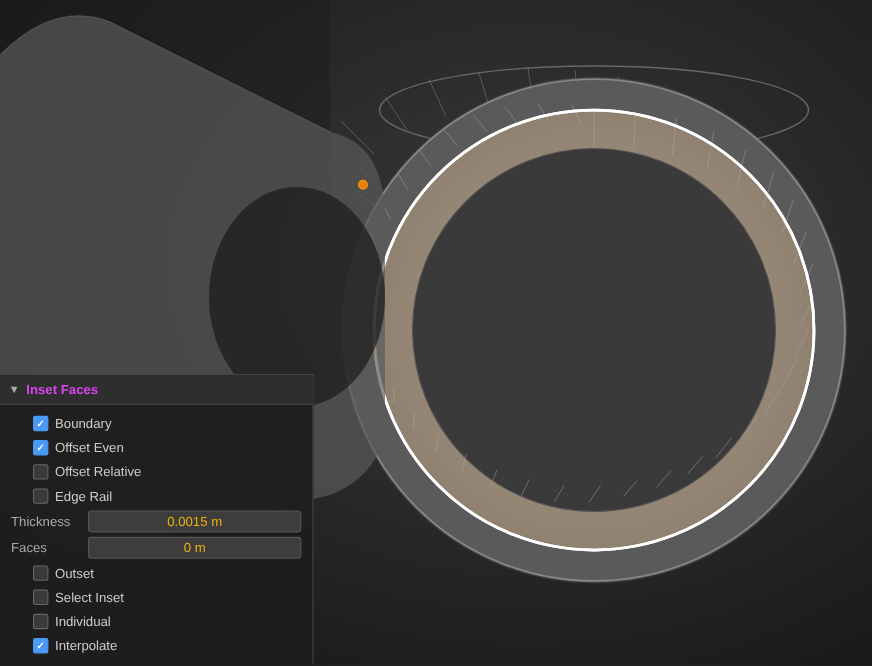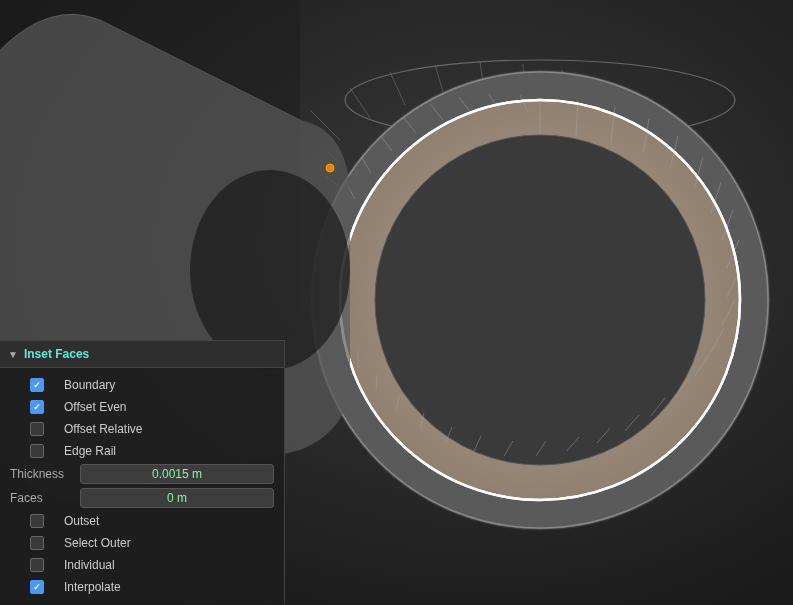--- a/index.html
+++ b/index.html
@@ -54,39 +54,39 @@
 
     .panel-header-arrow {
       margin-right: 6px;
       font-size: 10px;
       color: #aaa;
     }
 
     .panel-header-title {
       font-size: 12px;
       font-weight: bold;
-      color: #5eead4;
+      color: #d946ef;
     }
 
     .panel-body {
       padding: 6px 4px;
     }
 
     .panel-row {
       display: flex;
       align-items: center;
       padding: 2px 6px;
       min-height: 22px;
     }
 
     
     .checkbox-wrapper {
       display: flex;
       align-items: center;
-      gap: 20px;
+      gap: 6px;
       cursor: pointer;
     }
 
     .checkbox {
       width: 14px;
       height: 14px;
       background: #3a3a3a;
       border: 1px solid #666;
       border-radius: 2px;
       display: flex;
@@ -133,21 +133,21 @@
       font-size: 12px;
       flex-shrink: 0;
     }
 
     .field-input {
       flex: 1;
       background: #3d3d3d;
       border: 1px solid #555;
       border-radius: 3px;
       padding: 2px 6px;
-      color: #86efac;
+      color: #eab308;
       font-size: 12px;
       text-align: center;
       height: 20px;
     }
   </style>
 </head>
 <body>
 
 <div class="viewport">
   <svg viewBox="0 0 793 605" xmlns="http://www.w3.org/2000/svg">
@@ -333,21 +333,21 @@
       <div class="checkbox-wrapper">
         <div class="checkbox unchecked"></div>
         <span class="checkbox-label">Outset</span>
       </div>
     </div>
 
     <div class="panel-row">
       <div style="width:20px"></div>
       <div class="checkbox-wrapper">
         <div class="checkbox unchecked"></div>
-        <span class="checkbox-label">Select Outer</span>
+        <span class="checkbox-label">Select Inset</span>
       </div>
     </div>
 
     <div class="panel-row">
       <div style="width:20px"></div>
       <div class="checkbox-wrapper">
         <div class="checkbox unchecked"></div>
         <span class="checkbox-label">Individual</span>
       </div>
     </div>

